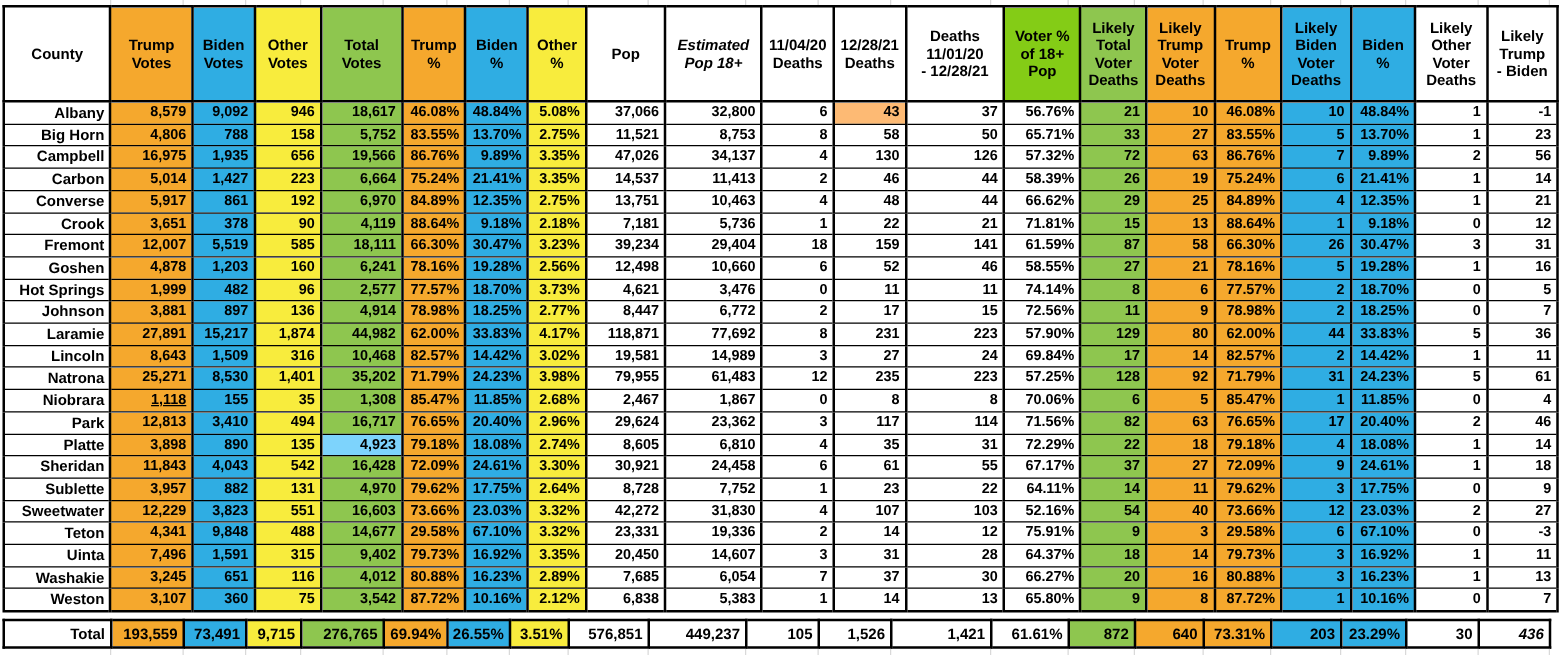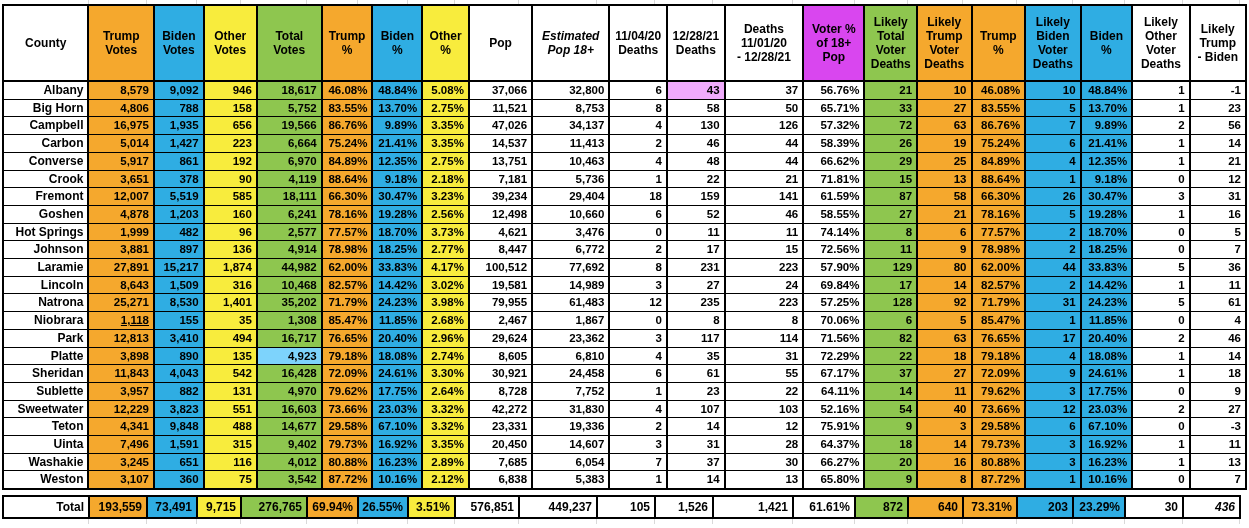--- a/index.html
+++ b/index.html
@@ -125,21 +125,21 @@
           <th style="background: rgb(255, 255, 255);">Pop</th>
           <th style="background: rgb(255, 255, 255); font-style: italic;">Estimated
 Pop 18+</th>
           <th style="background: rgb(255, 255, 255);">11/04/20
 Deaths</th>
           <th style="background: rgb(255, 255, 255);">12/28/21
 Deaths</th>
           <th style="background: rgb(255, 255, 255);">Deaths
 11/01/20
 - 12/28/21</th>
-          <th style="background: #d946ef; margin-top: 30px;">Voter %
+          <th style="background: #84cc16; margin-top: 30px;">Voter %
 of 18+
 Pop</th>
           <th style="background: rgb(142, 198, 79);">Likely
 Total
 Voter
 Deaths</th>
           <th style="background: rgb(245, 168, 45);">Likely
 Trump
 Voter
 Deaths</th>
@@ -166,21 +166,21 @@
           <td style="background: rgb(245, 168, 45); text-align: right;">8,579</td>
           <td style="background: rgb(47, 173, 227);">9,092</td>
           <td style="background: rgb(248, 236, 61);">946</td>
           <td style="background: rgb(142, 198, 79);">18,617</td>
           <td style="background: rgb(245, 168, 45);">46.08%</td>
           <td style="background: rgb(47, 173, 227);">48.84%</td>
           <td style="background: rgb(248, 236, 61);">5.08%</td>
           <td style="background: rgb(255, 255, 255);">37,066</td>
           <td style="background: rgb(255, 255, 255);">32,800</td>
           <td style="background: rgb(255, 255, 255);">6</td>
-          <td style="background: #f0abfc;">43</td>
+          <td style="background: #fdba74;">43</td>
           <td style="background: rgb(255, 255, 255);">37</td>
           <td style="background: rgb(255, 255, 255);">56.76%</td>
           <td style="background: rgb(142, 198, 79);">21</td>
           <td style="background: rgb(245, 168, 45);">10</td>
           <td style="background: rgb(245, 168, 45);">46.08%</td>
           <td style="background: rgb(47, 173, 227);">10</td>
           <td style="background: rgb(47, 173, 227);">48.84%</td>
           <td style="background: rgb(255, 255, 255);">1</td>
           <td style="background: rgb(255, 255, 255);">-1</td>
         </tr>
@@ -393,21 +393,21 @@
         </tr>
         <tr>
           <td class="county">Laramie</td>
           <td style="background: rgb(245, 168, 45);">27,891</td>
           <td style="background: rgb(47, 173, 227);">15,217</td>
           <td style="background: rgb(248, 236, 61);">1,874</td>
           <td style="background: rgb(142, 198, 79);">44,982</td>
           <td style="background: rgb(245, 168, 45);">62.00%</td>
           <td style="background: rgb(47, 173, 227);">33.83%</td>
           <td style="background: rgb(248, 236, 61);">4.17%</td>
-          <td style="background: rgb(255, 255, 255);">100,512</td>
+          <td style="background: rgb(255, 255, 255);">118,871</td>
           <td style="background: rgb(255, 255, 255);">77,692</td>
           <td style="background: rgb(255, 255, 255);">8</td>
           <td style="background: rgb(255, 255, 255);">231</td>
           <td style="background: rgb(255, 255, 255);">223</td>
           <td style="background: rgb(255, 255, 255);">57.90%</td>
           <td style="background: rgb(142, 198, 79);">129</td>
           <td style="background: rgb(245, 168, 45);">80</td>
           <td style="background: rgb(245, 168, 45);">62.00%</td>
           <td style="background: rgb(47, 173, 227);">44</td>
           <td style="background: rgb(47, 173, 227);">33.83%</td>

